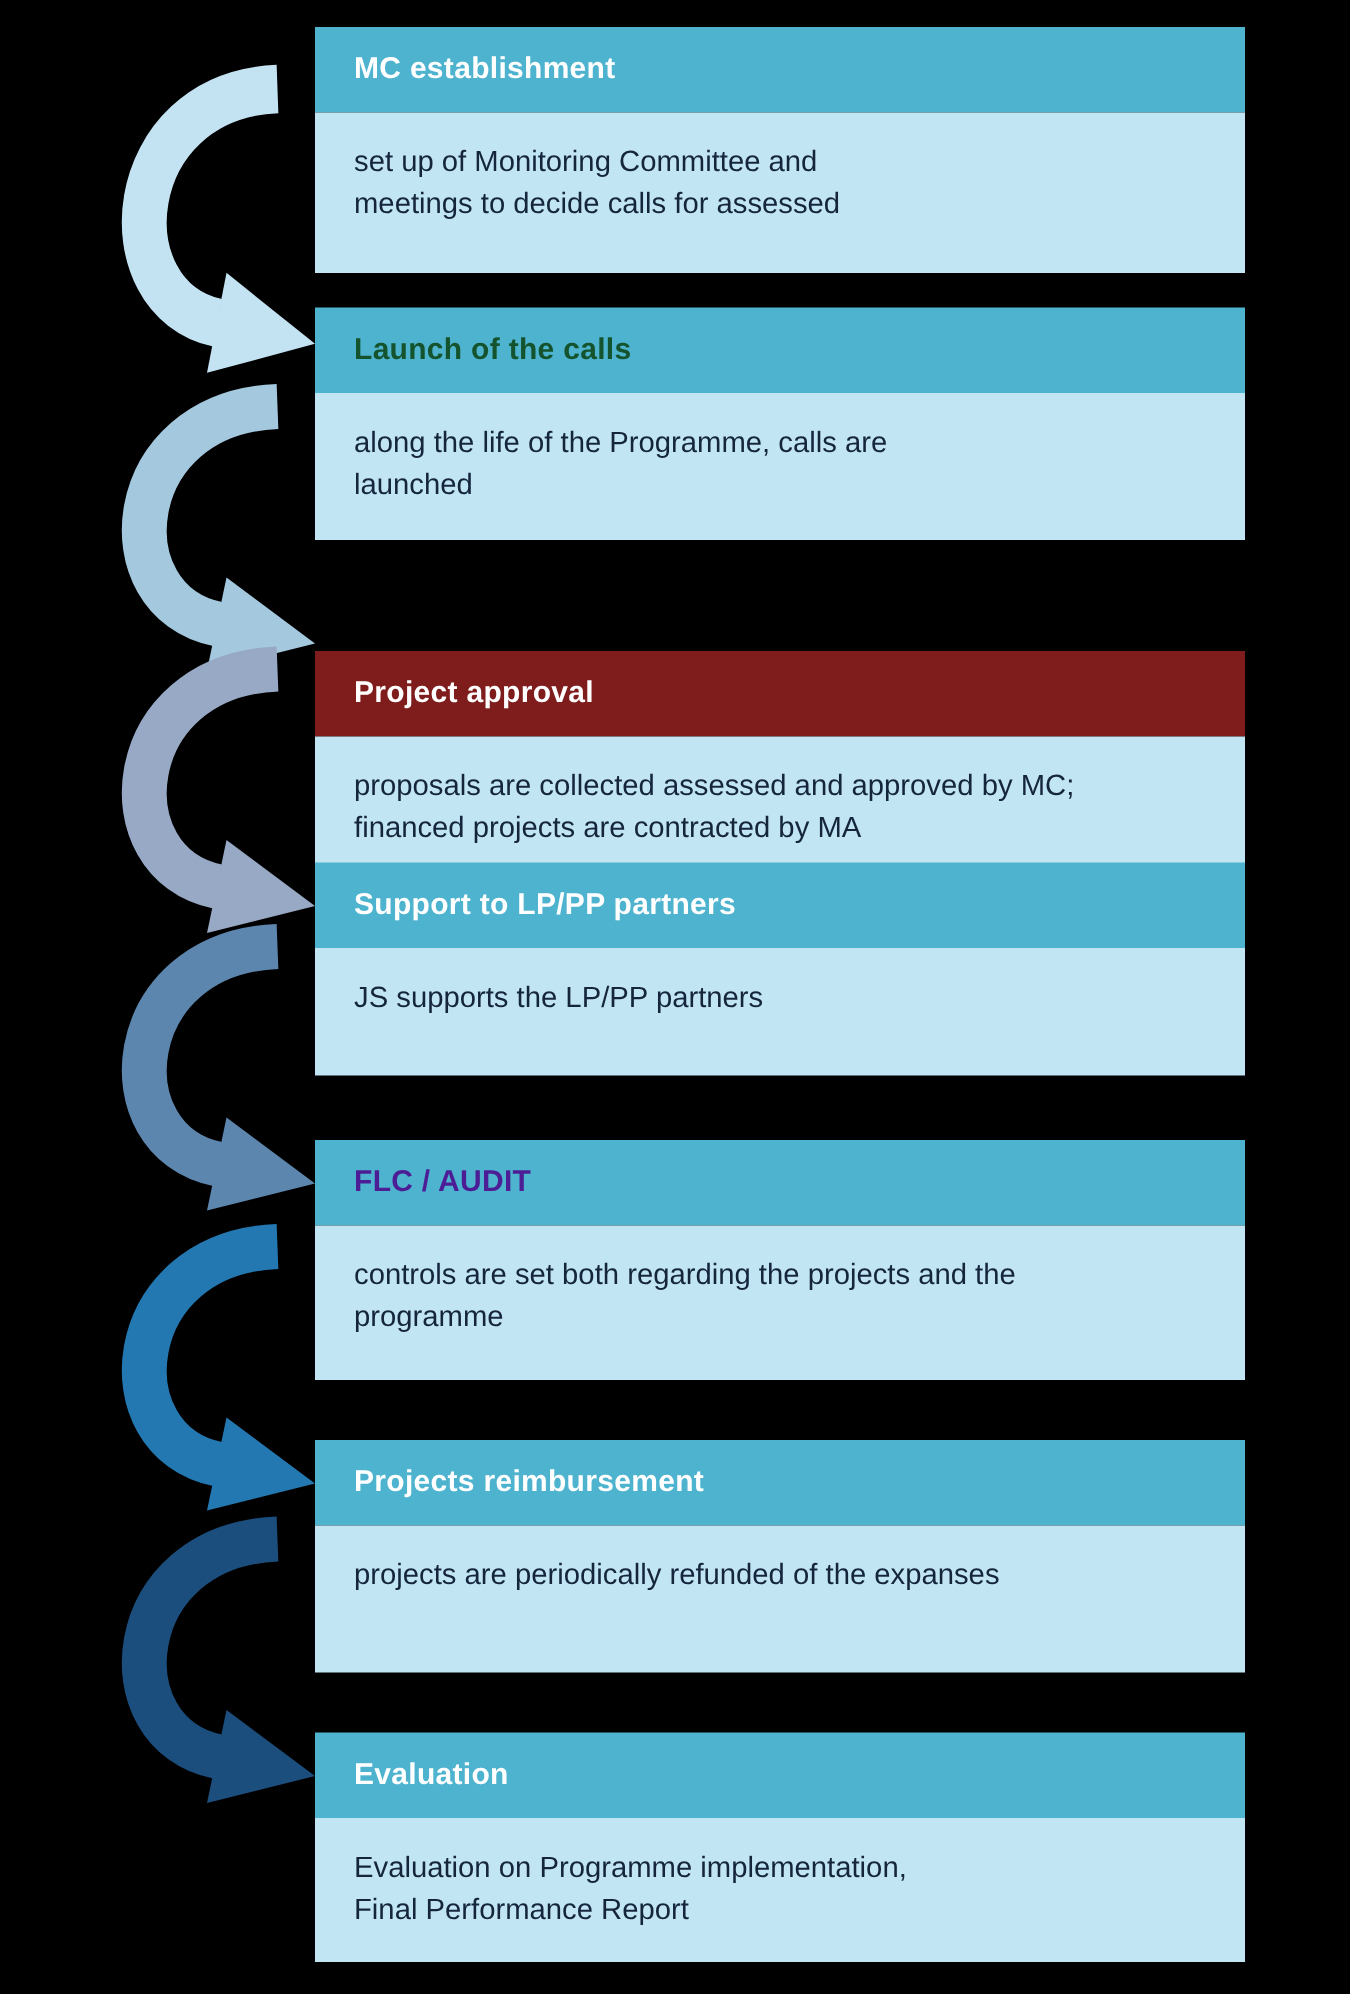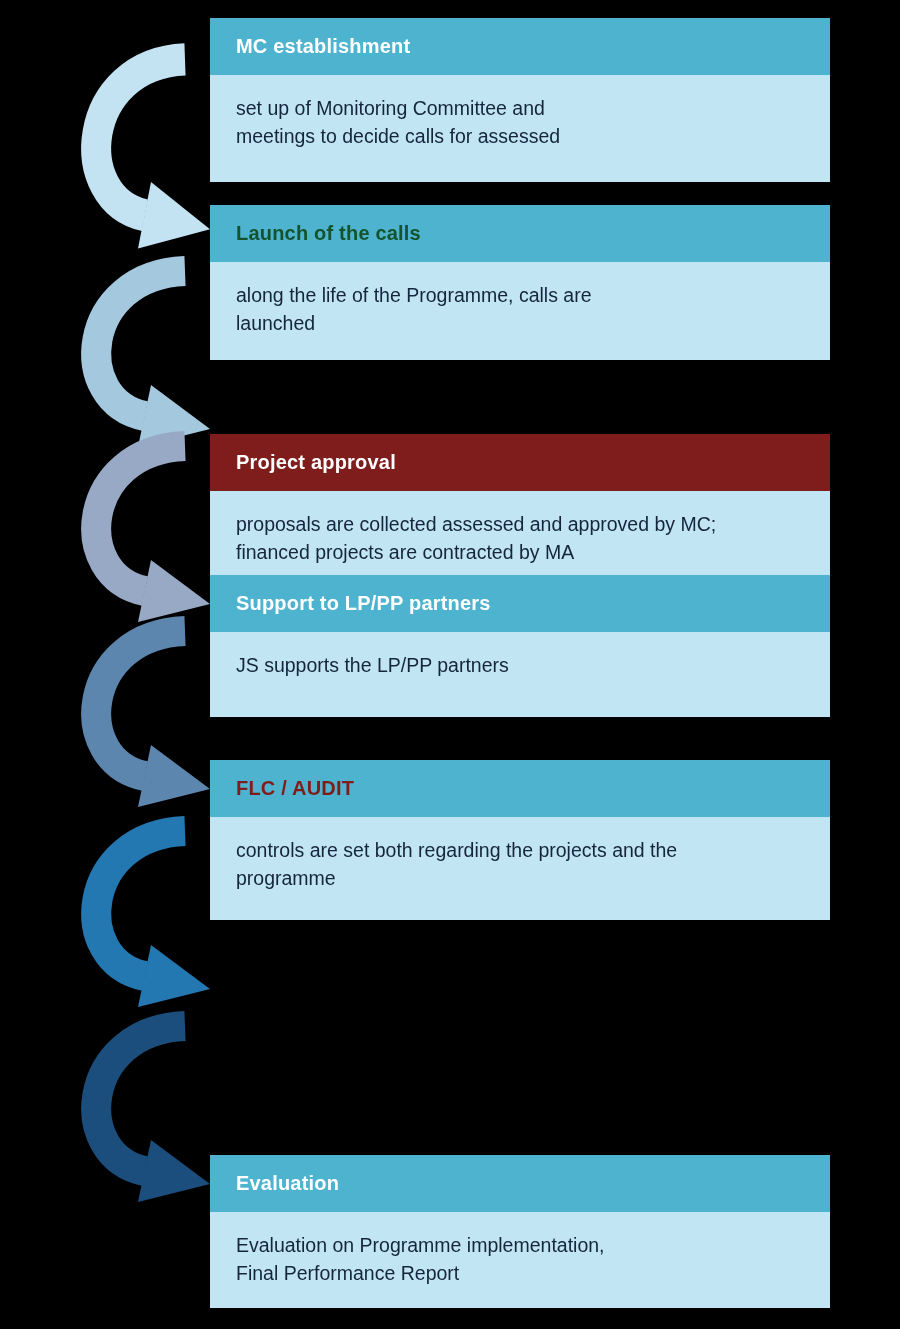--- a/index.html
+++ b/index.html
@@ -90,25 +90,29 @@
     <div class="box-body" style="height: 103px; background-color: rgb(194, 229, 243); color: rgb(20, 37, 60);">proposals are collected assessed and approved by MC;
 financed projects are contracted by MA</div>
   </div>
 
   <div class="box" style="top:575px">
     <div class="box-header" style="background-color: rgb(77, 179, 206); color: rgb(255, 255, 255);">Support to LP/PP partners</div>
     <div class="box-body" style="height: 85px; background-color: rgb(194, 229, 243); color: rgb(20, 37, 60);">JS supports the LP/PP partners</div>
   </div>
 
   <div class="box" style="top:760px">
-    <div class="box-header" style="background-color: rgb(77, 179, 206); color: #7f1d1d; text-align: right;">FLC / AUDIT</div>
+    <div class="box-header" style="background-color: rgb(77, 179, 206); color: #4c1d95; text-align: right;">FLC / AUDIT</div>
     <div class="box-body" style="height: 103px; background-color: rgb(194, 229, 243); color: rgb(20, 37, 60);">controls are set both regarding the projects and the
 programme</div>
   </div>
 
+  <div class="box" style="top:960px">
+    <div class="box-header" style="background-color: rgb(77, 179, 206); color: rgb(255, 255, 255);">Projects reimbursement</div>
+    <div class="box-body" style="height: 98px; background-color: rgb(194, 229, 243); color: rgb(20, 37, 60);">projects are periodically refunded of the expanses</div>
+  </div>
 
   <div class="box" style="top:1155px">
     <div class="box-header" style="background-color: rgb(77, 179, 206); color: rgb(255, 255, 255);">Evaluation</div>
     <div class="box-body" style="height: 96px; background-color: rgb(194, 229, 243); color: rgb(20, 37, 60);">Evaluation on Programme implementation,
 Final Performance Report</div>
   </div>
 
 </div>
 
 </body></html>

